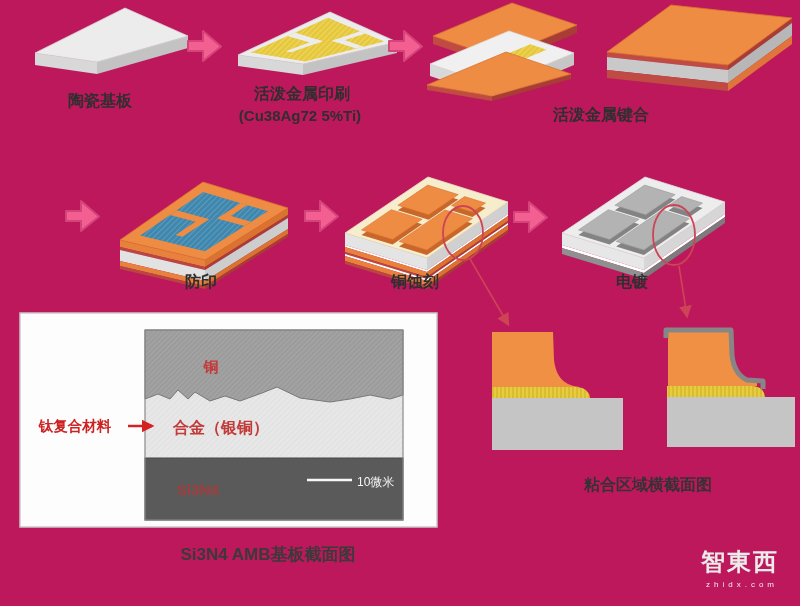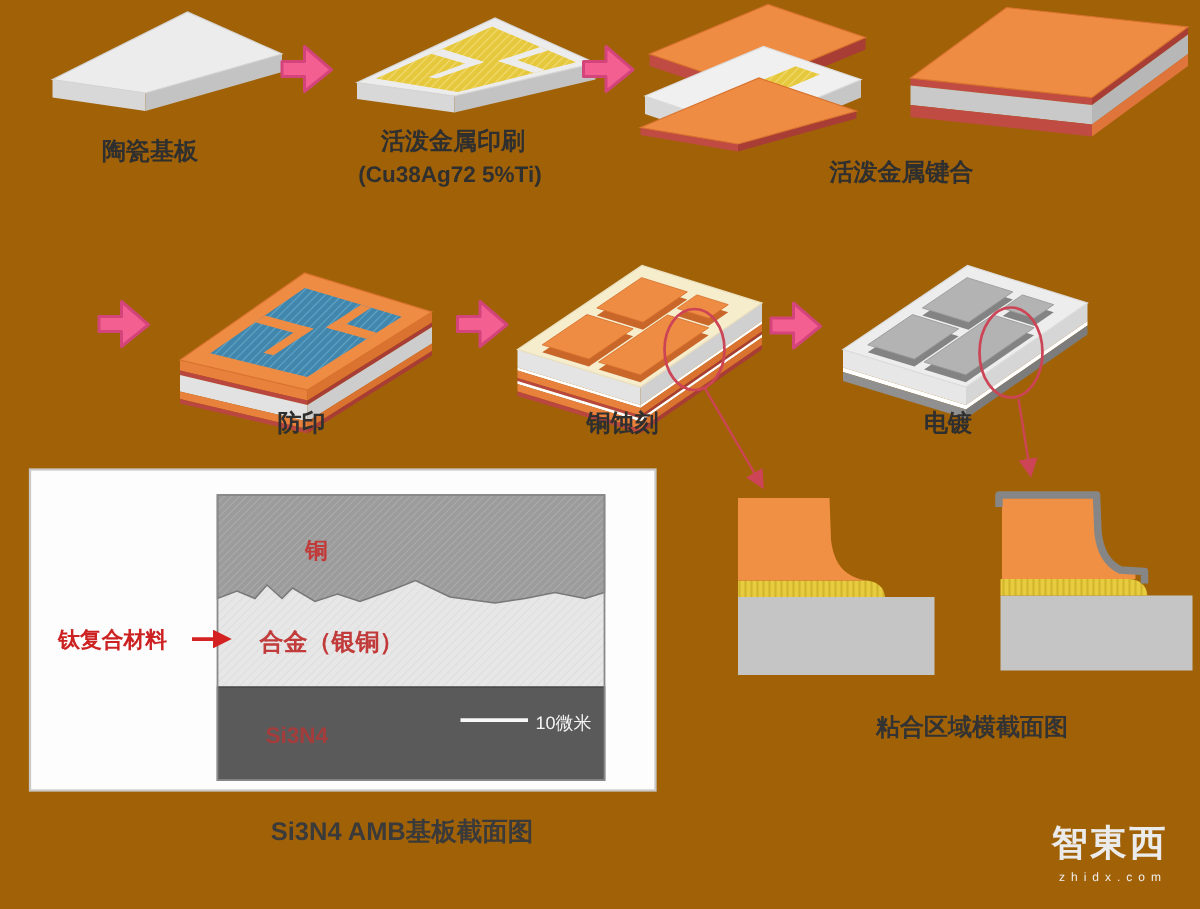--- a/index.html
+++ b/index.html
@@ -1,16 +1,16 @@
 <!DOCTYPE html>
 <html style="--copper-orange: #ee8c44; --copper-side: #d9732f; --copper-dark-red: #b9473f; --ceramic-top: #ececec; --ceramic-side: #cfcfcf; --print-yellow: #e6c83d; --resist-blue: #4187ad; --plating-gray: #b3b3b3; --pale-yellow-braze: #f5edcb; --arrow-pink: #f45f92; --arrow-pink-border: #d3447a; --annotation-red: #cc4455; --label-red: #cc2222; --micro-copper-gray: #9c9c9c; --micro-alloy-gray: #e7e7e7; --micro-si3n4-gray: #5a5a5a; --text-dark: #2f2f2f;"><head>
 <meta charset="utf-8">
 <style>
   html,body{margin:0;padding:0;background:#fff;}
-  #stage{position:relative;width:800px;height:606px;background:#a16207;overflow:hidden;
+  #stage{position:relative;width:800px;height:606px;background:#be185d;overflow:hidden;
          font-family:"Liberation Sans", sans-serif;}
   svg{display:block;}
   text{font-family:"Liberation Sans", sans-serif;}
   .step-label{font-size:16px;font-weight:600;fill:#2f2f2f;}
   .sub-label{font-size:15px;font-weight:600;fill:#2f2f2f;}
   .caption{font-size:17px;font-weight:600;fill:#3a3a3a;}
   .caption2{font-size:16px;font-weight:600;fill:#333;}
   .red-label{font-weight:600;}
   .parrow{fill:var(--arrow-pink,#f45f92);stroke:var(--arrow-pink-border,#d3447a);
           stroke-width:2;stroke-linejoin:round;}

